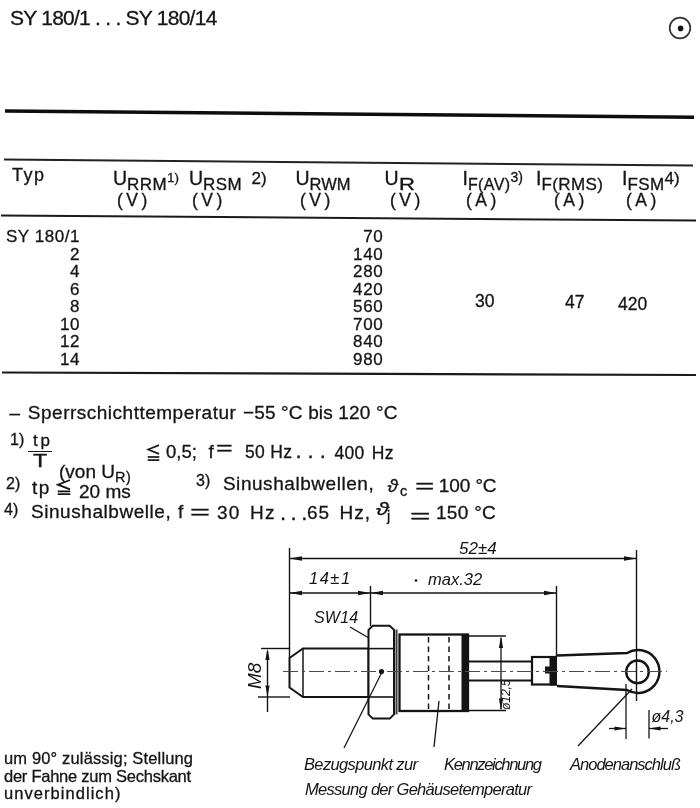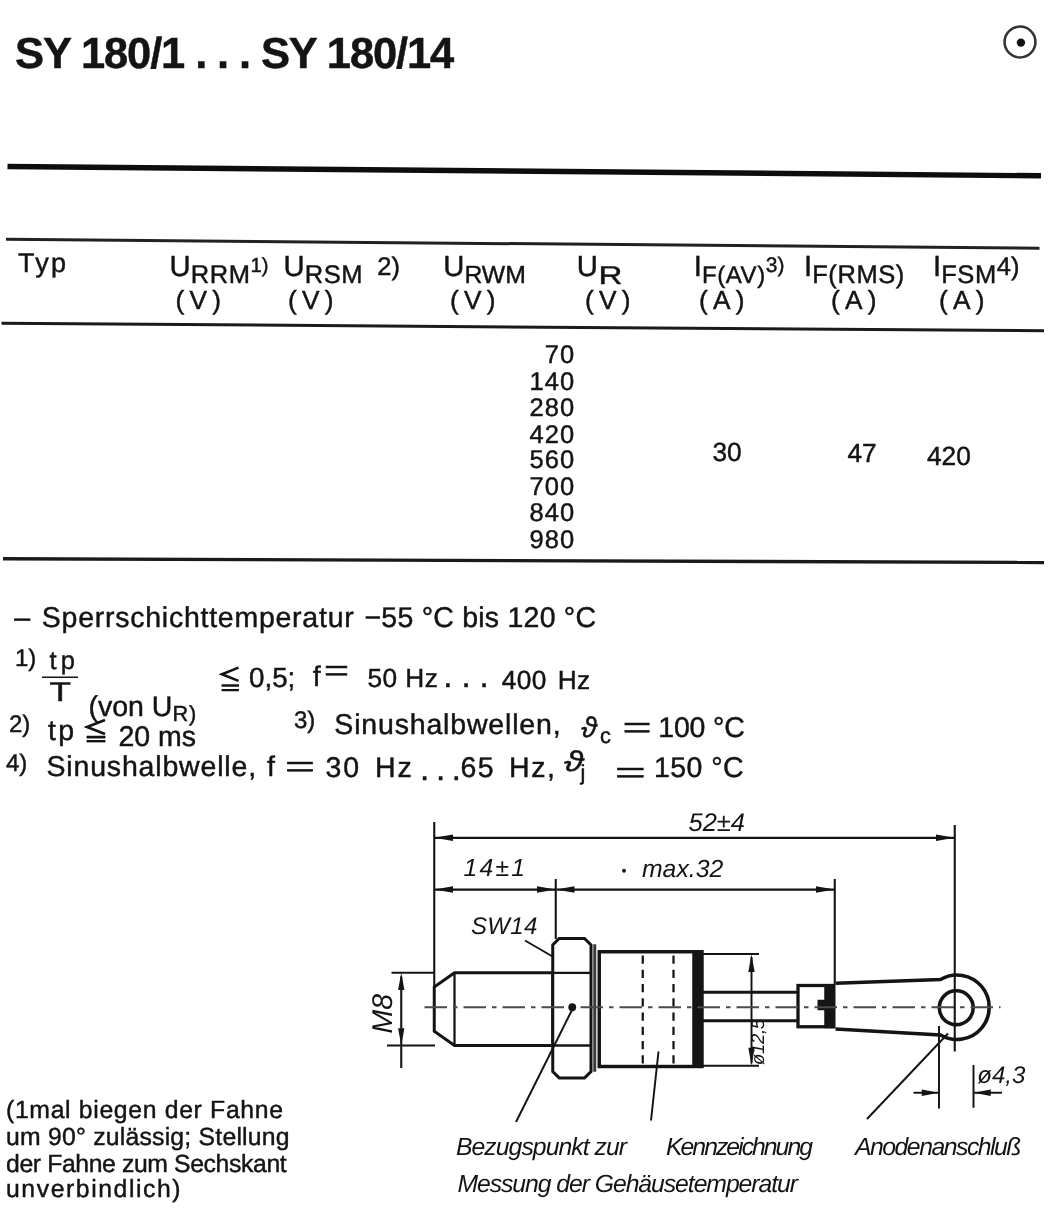--- a/index.html
+++ b/index.html
@@ -3,21 +3,21 @@
 html,body{margin:0;padding:0;background:#fff}
 #page{position:relative;width:700px;height:808px;background:#fff;
   font-family:"Liberation Sans",sans-serif;color:#141414;overflow:hidden;-webkit-text-stroke:0.3px #141414}
 .abs{position:absolute;white-space:nowrap}
 .r{text-align:right}
 svg text{font-family:"Liberation Sans",sans-serif}
 </style></head>
 <body>
 <div id="page">
 
-<div class="abs" style="left:10px;top:20px;font-size:29px;font-weight:bold;letter-spacing:-0.75px">SY 180/1 . . . SY 180/14</div>
+<div class="abs" style="left:10px;top:6px;font-size:21px;font-weight:normal;letter-spacing:-0.75px">SY 180/1 . . . SY 180/14</div>
 
 <svg class="abs" style="left:667px;top:15px" width="28" height="28" viewBox="0 0 28 28">
       <circle cx="13" cy="13" r="10.3" fill="none" stroke="#333" stroke-width="1.7"></circle>
       <circle cx="13.6" cy="13.4" r="2.8" fill="#111"></circle>
     </svg>
 
 
 <svg class="abs" style="left:0;top:106px" width="700" height="16">
       <line x1="5" y1="5" x2="694" y2="11.2" stroke="#0d0d0d" stroke-width="3.6"></line>
     </svg>
@@ -46,20 +46,21 @@
 <div class="abs" style="left:536px;top:167px;font-size:19.5px">I<span style="font-size:17px;vertical-align:-4.5px;letter-spacing:0.4px">F(RMS)</span></div>
 <div class="abs" style="left:554px;top:190px;font-size:17.5px;letter-spacing:3.5px">(A)</div>
 
 <div class="abs" style="left:622px;top:167px;font-size:19.5px">I<span style="font-size:17px;vertical-align:-4.5px;letter-spacing:0.4px">FSM</span><span style="font-size:17px;vertical-align:1px">4)</span></div>
 <div class="abs" style="left:626px;top:190px;font-size:17.5px;letter-spacing:3.5px">(A)</div>
 
 <svg class="abs" style="left:0;top:210px" width="700" height="16">
       <line x1="1" y1="5.5" x2="696" y2="10.5" stroke="#1a1a1a" stroke-width="2"></line>
     </svg>
 
+<div class="abs r" style="left:0px;top:228px;width:80px;font-size:17px;letter-spacing:0.55px;line-height:17.57px">SY 180/1<br>2<br>4<br>6<br>8<br>10<br>12<br>14</div>
 
 
 <div class="abs r" style="left:291px;top:228px;width:92.5px;font-size:17px;letter-spacing:0.7px;line-height:17.57px">70<br>140<br>280<br>420<br>560<br>700<br>840<br>980</div>
 
 <div class="abs" style="left:475px;top:291px;font-size:17.5px">30</div>
 
 <div class="abs" style="left:565px;top:292px;font-size:17.5px">47</div>
 
 <div class="abs" style="left:618px;top:294px;font-size:17.5px">420</div>
 
@@ -118,21 +119,20 @@
 <span class="abs" style="left:189.7px;top:501.2px;font-size:19px;transform:scaleX(1.8);transform-origin:left center">=</span>
 <span class="abs" style="left:217px;top:502px;font-size:19px;letter-spacing:1.2px;word-spacing:3px">30 Hz</span>
 <span class="abs" style="left:280px;top:499.5px;font-size:22px;letter-spacing:4.5px">...</span>
 <span class="abs" style="left:307px;top:502px;font-size:19px;letter-spacing:1px;word-spacing:3px">65 Hz,</span>
 <span class="abs" style="left:375.5px;top:498px;font-size:19px;font-style:italic;display:inline-block;transform:scaleX(1.25);transform-origin:left center">ϑ</span>
 <span class="abs" style="left:387px;top:508px;font-size:14.5px">j</span>
 <span class="abs" style="left:409.5px;top:504.5px;font-size:19px;transform:scaleX(1.85);transform-origin:left center">=</span>
 <span class="abs" style="left:436px;top:502px;font-size:19px;letter-spacing:0.3px">150 °C</span>
 </div>
 
-<div class="abs" style="left:4px;top:730.5px;font-size:16.5px;letter-spacing:0.45px">(1mal biegen der Fahne</div>
 <div class="abs" style="left:4px;top:749px;font-size:16.5px;letter-spacing:0.15px">um 90° zulässig; Stellung</div>
 <div class="abs" style="left:4px;top:766.5px;font-size:16.5px;letter-spacing:-0.25px">der Fahne zum Sechskant</div>
 <div class="abs" style="left:4px;top:783.5px;font-size:16.5px;letter-spacing:1.05px">unverbindlich)</div>
 
 <svg class="abs" style="left:0;top:530px" width="700" height="278" viewBox="0 530 700 278" fill="none" stroke-linecap="butt">
 
 <g>
         <text x="459" y="554" font-size="17" font-style="italic" fill="#141414" stroke="none">52±4</text>
       </g>
 

